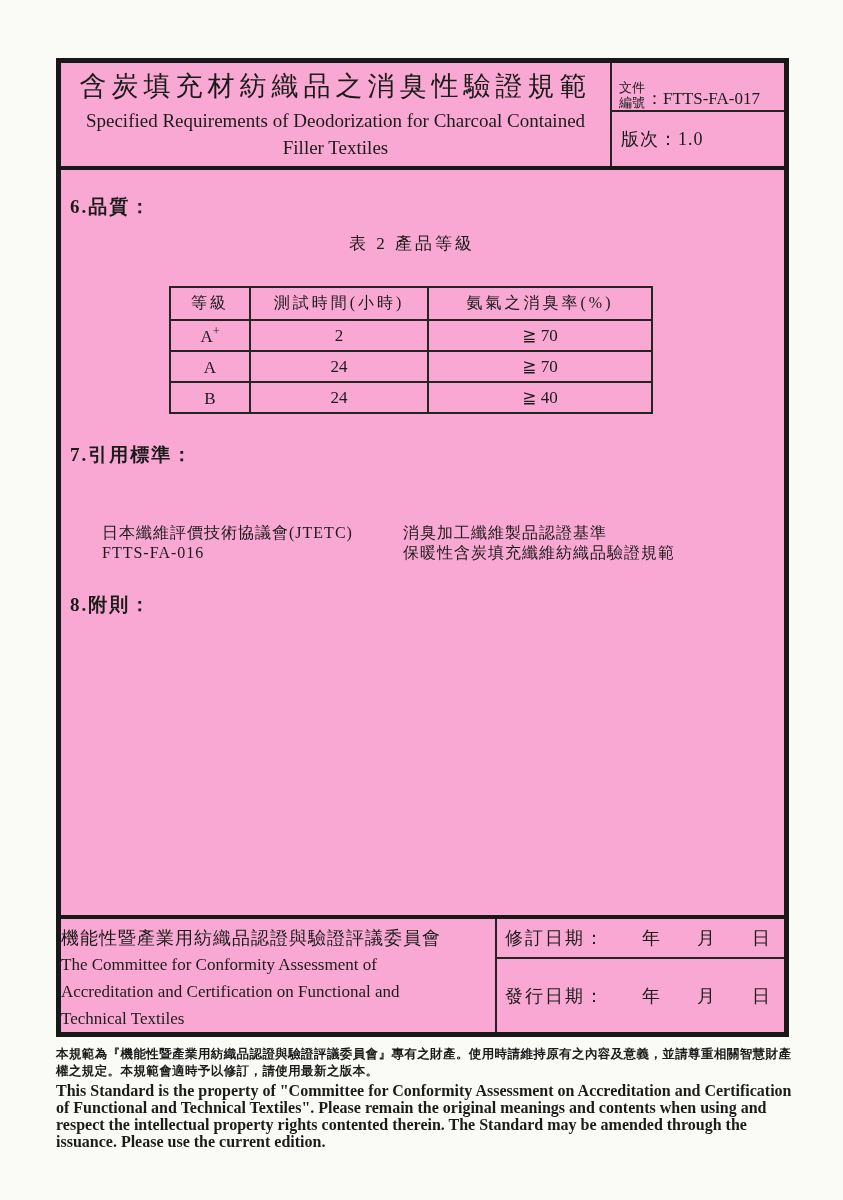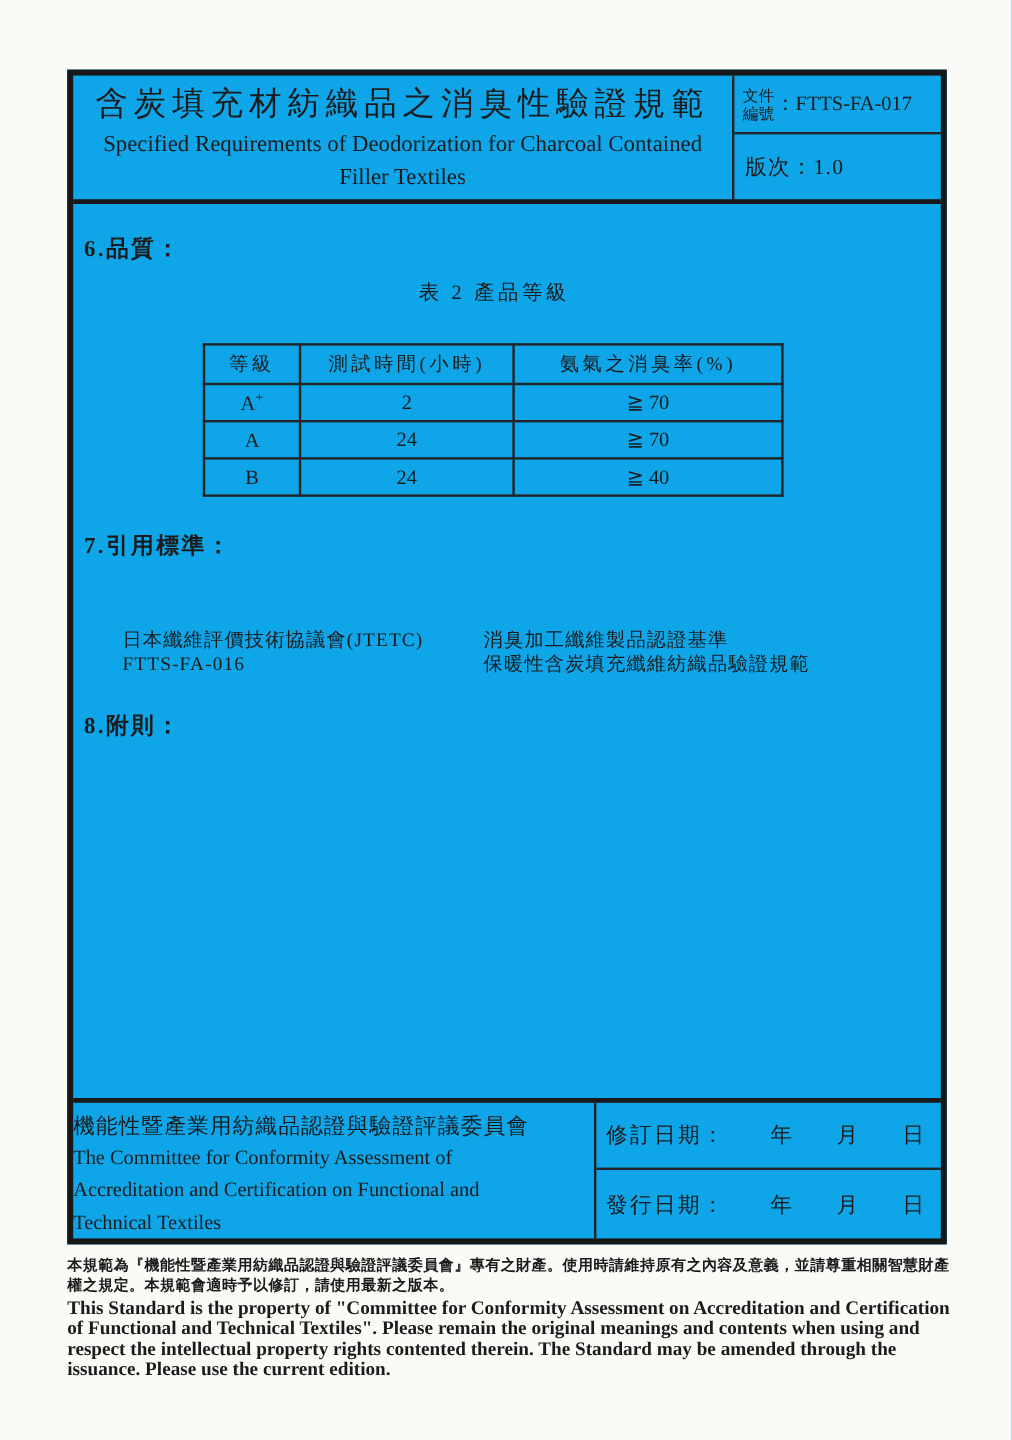--- a/index.html
+++ b/index.html
@@ -10,34 +10,34 @@
     color:#1b1b1b;
     position:relative;
     overflow:hidden;
   }
 
   
   .document {
     position:absolute; left:56px; top:58px;
     width:723px; height:969px;
     border:5px solid #181818;
-    background:#0ea5e9;
+    background:#f9a8d4;
     display:flex; flex-direction:column;
     box-sizing:content-box;
   }
 
   
   .doc-header { display:flex; height:103px; border-bottom:4px solid #181818; }
   .title-cell { width:551px; border-right:2px solid #242424; text-align:center; padding-top:5px; box-sizing:border-box; }
   .title-zh { font-size:27px; letter-spacing:5px; white-space:nowrap; }
   .title-en { font-size:19px; margin-top:6px; }
   .title-en.line2 { margin-top:5px; }
   .meta-cell { flex:1; display:flex; flex-direction:column; min-width:0; }
   .meta-row { box-sizing:border-box; }
-  .meta-row.doc-no { height:49px; border-bottom:2px solid #242424; display:flex; align-items:center; padding-left:7px; }
+  .meta-row.doc-no { height:49px; border-bottom:2px solid #242424; display:flex; align-items:flex-end; padding-left:7px; }
   .doc-no-label { font-size:13px; line-height:15px; flex:none; }
   .doc-no-value { font-size:17px; margin-left:1px; white-space:nowrap; }
   .meta-row.version { flex:1; display:flex; align-items:center; padding-left:9px; font-size:18px; letter-spacing:1px; }
 
   
   .doc-body { position:relative; flex:1; border-bottom:4px solid #181818; }
   .sec-heading { position:absolute; left:9px; font-weight:bold; font-size:19px; letter-spacing:2px; white-space:nowrap; }
   .h6 { top:24px; }
   .h7 { top:272px; }
   .h8 { top:422px; }
@@ -62,21 +62,21 @@
 
   .sec8-para { position:absolute; left:30px; top:452px; width:672px; font-size:16px; letter-spacing:1.5px; line-height:38px; }
 
   
   .doc-footer { height:113px; display:flex; }
   .committee-cell { width:436px; border-right:2px solid #242424; box-sizing:border-box; text-align:left; padding-top:6px; }
   .committee-zh { font-size:18px; letter-spacing:1px; line-height:26px; white-space:nowrap; }
   .committee-en { font-size:17px; line-height:27px; white-space:nowrap; }
   .dates-cell { flex:1; display:flex; flex-direction:column; min-width:0; }
   .date-row { display:flex; align-items:center; padding:0 14px 0 8px; font-size:18px; box-sizing:border-box; }
-  .date-row.first { height:56px; border-bottom:2px solid #242424; }
+  .date-row.first { height:40px; border-bottom:2px solid #242424; }
   .date-row.second { flex:1; }
   .date-label { letter-spacing:2px; white-space:nowrap; }
   .date-unit { margin-left:auto; }
 
   
   .disclaimer { position:absolute; left:56px; top:1046px; width:737px; font-weight:bold; }
   .disc-zh { margin:0; font-size:12.5px; letter-spacing:0.4px; line-height:17px; }
   .disc-en { margin:2px 0 0; font-size:16px; line-height:17px; }
 </style>
 </head>

